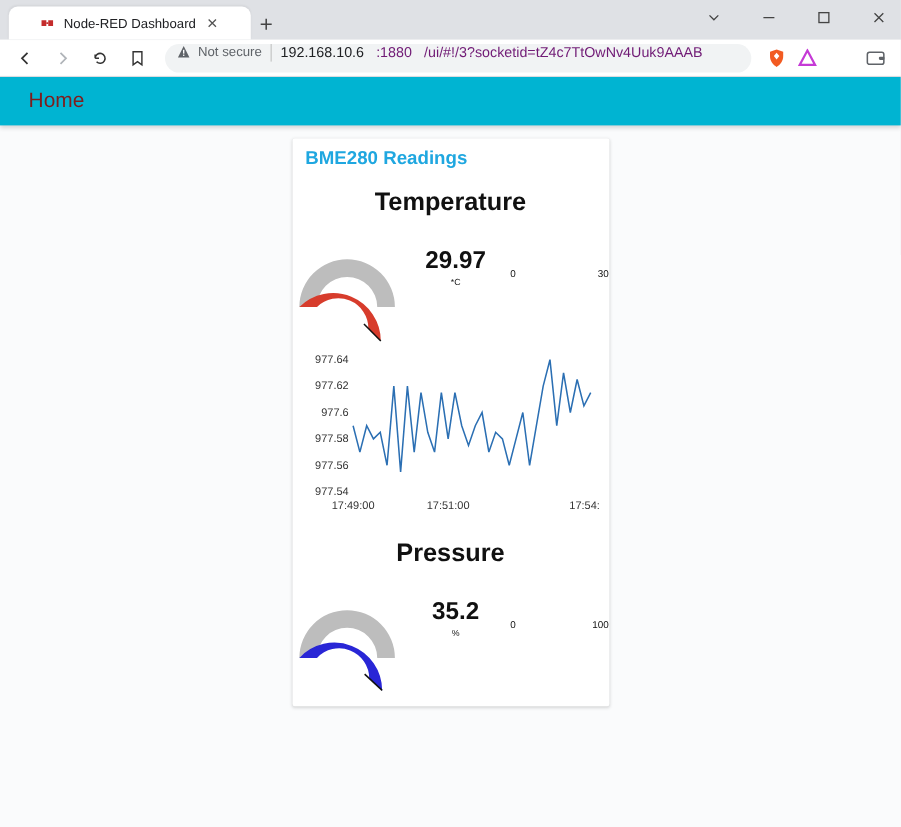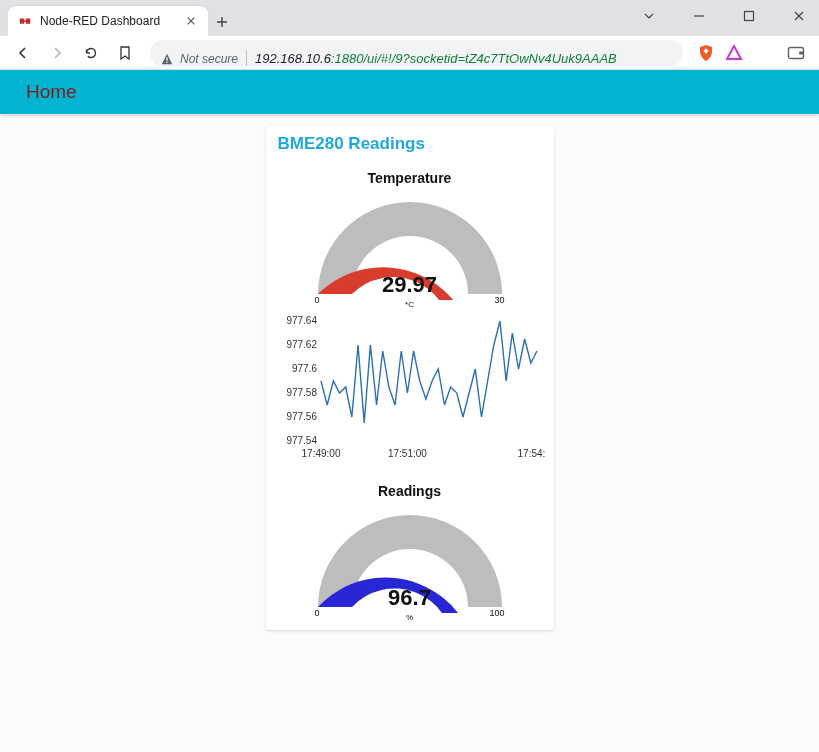--- a/index.html
+++ b/index.html
@@ -33,21 +33,21 @@
     display: flex;
     align-items: flex-end;
     padding: 0 0 0 8px;
     position: relative;
   }
   .tab {
     display: flex;
     align-items: center;
     background: var(--tab-bg);
     height: 30px;
-    padding: 0 10px;
+    padding: 0 28px;
     border-radius: 8px 8px 0 0;
     min-width: 200px;
     gap: 8px;
     box-shadow: 0 -1px 2px rgba(0,0,0,.05);
   }
   .tab-icon { width:14px; height:14px; display:flex; }
   .tab-title { flex:1; font-size:12px; white-space:nowrap; overflow:hidden; text-overflow:ellipsis; }
   .tab-close { width:14px; height:14px; display:flex; align-items:center; justify-content:center; color:#555; }
   .new-tab-btn {
     width:28px; height:28px; display:flex; align-items:center; justify-content:center;
@@ -67,28 +67,28 @@
     gap:4px;
     border-bottom: 1px solid #dadce0;
   }
   .tb-btn {
     width:30px; height:28px; display:flex; align-items:center; justify-content:center;
     color:#5f6368; border-radius:4px;
   }
   .tb-btn.disabled { color:#b0b4b9; }
   .url-bar {
     flex:1; height:26px; background:var(--url-bg);
-    border-radius:13px; display:flex; align-items:flex-end;
-    padding:0 10px; gap:8px; margin:0 6px;font-style:italic;
+    border-radius:13px; display:flex; align-items:flex-start;
+    padding:0 10px; gap:8px; margin:0 6px;
   }
   .url-security { display:flex; align-items:center; gap:6px; color:#5f6368; font-size:12px; }
   .url-sep { width:1px; height:16px; background:#c0c0c0; }
   .url-text { font-size:13px; color:#202124; white-space:nowrap; overflow:hidden; }
   .url-host { color:#202124; }
-  .url-port { color:#15803d; }
+  .url-port { color:#701a75;padding-left:11px; }
   .ext-icons { display:flex; align-items:center; gap:10px; padding:0 4px; }
   .ext-icons span { width:18px; height:18px; display:inline-flex; }
 
   
   .viewport {
     background: var(--page-bg);
     height: calc(752px - 36px - 34px);
     overflow:hidden;
     position:relative;
   }
@@ -114,26 +114,26 @@
   .card-title {
     color: var(--card-title);
     font-size:17px;
     font-weight:600;
     padding:8px 12px 4px 12px;
   }
   .widget { padding: 4px 0 6px 0; }
   .widget-title {
     text-align:center;
     font-weight:700;
-    font-size:14px;
+    font-size:23px;
     color:#111;
     padding: 8px 0 4px 0;
   }
   
-  .gauge-wrap { display:flex; flex-direction:column; align-items:center;justify-content:center; }
+  .gauge-wrap { display:flex; flex-direction:row; align-items:center;justify-content:center; }
   .gauge-svg { width:210px; height:110px; }
   .gauge-labels {
     width:210px;
     display:flex;
     flex-direction:column;
     align-items:center;
     position:relative;
     margin-top:-28px;
   }
   .gauge-value { font-size:22px; font-weight:800; color:#111; }
@@ -220,21 +220,21 @@
     <span class="url-security">
       <svg width="14" height="14" viewBox="0 0 16 16">
           <path d="M8 2L2 14h12L8 2z" fill="#5f6368"></path>
           <rect x="7.3" y="6" width="1.4" height="4" fill="#fff"></rect>
           <rect x="7.3" y="11" width="1.4" height="1.4" fill="#fff"></rect>
         </svg>
       <span>Not secure</span>
     </span>
     <span class="url-sep"></span>
     <span class="url-text">
-      <span class="url-host">192.168.10.6</span><span class="url-port">:1880</span><span class="url-port">/ui/#!/9?socketid=tZ4c7TtOwNv4Uuk9AAAB</span>
+      <span class="url-host">192.168.10.6</span><span class="url-port">:1880</span><span class="url-port">/ui/#!/3?socketid=tZ4c7TtOwNv4Uuk9AAAB</span>
     </span>
   </div>
 
   <div class="ext-icons">
     <span>
       <svg viewBox="0 0 18 18">
           <path d="M9 1l6 2v4c0 5-3 8-6 10C6 15 3 12 3 7V3l6-2z" fill="#f25b22"></path>
           <path d="M9 4l2.5 3L9 10 6.5 7 9 4z" fill="#fff"></path>
         </svg>
     </span>
@@ -291,29 +291,29 @@
             <text x="44" y="9" text-anchor="end" class="y-tick">977.64</text>
             <text x="48" y="142" text-anchor="middle" class="x-tick">17:49:00</text>
             <text x="134.4" y="142" text-anchor="middle" class="x-tick">17:51:00</text>
             <text x="264" y="142" text-anchor="middle" class="x-tick">17:54:00</text>
             <path d="M48 65.99999999993179 L54.17142857142857 89.9999999999045 L60.34285714285714 65.99999999993179 L66.51428571428572 77.99999999991815 L72.68571428571428 71.99999999992497 L78.85714285714286 102.00000000002728 L85.02857142857144 29.999999999972708 L91.2 108.00000000002046 L97.37142857142857 29.999999999972708 L103.54285714285714 89.9999999999045 L109.71428571428571 35.999999999965894 L115.88571428571429 71.99999999992497 L122.05714285714286 89.9999999999045 L128.22857142857143 35.999999999965894 L134.4 77.99999999991815 L140.57142857142856 35.999999999965894 L146.74285714285713 65.99999999993179 L152.9142857142857 83.99999999991132 L159.0857142857143 65.99999999993179 L165.25714285714287 53.99999999994543 L171.42857142857142 89.9999999999045 L177.6 71.99999999992497 L183.77142857142857 77.99999999991815 L189.94285714285715 102.00000000002728 L196.11428571428573 77.99999999991815 L202.28571428571428 53.99999999994543 L208.45714285714286 102.00000000002728 L214.62857142857143 65.99999999993179 L220.8 29.999999999972708 L226.9714285714286 6 L233.14285714285714 65.99999999993179 L239.31428571428572 17.999999999986354 L245.48571428571427 53.99999999994543 L251.65714285714284 23.99999999997954 L257.8285714285714 47.99999999995225 L264 35.999999999965894 " fill="none" stroke="#2b6fb3" stroke-width="1.4"></path>
           </svg>
       </div>
     </div>
 
     <div class="widget">
-      <div class="widget-title">Readings</div>
+      <div class="widget-title">Pressure</div>
       <div class="gauge-wrap">
         <svg class="gauge-svg" id="gauge-hum" viewBox="0 0 210 110">
             <path d="M 13 104.00000000000001 A 92 92 0 0 1 197 104 L 163 104 A 58 58 0 0 0 47 104 Z" fill="#bdbdbd"></path>
             <path d="M 13 104.00000000000001 A 92 92 0 0 1 172.4594918524755 166.55571084246256 L 147.52881008090847 143.43729596590032 A 58 58 0 0 0 47 104 Z" fill="#2926d6"></path>
             <line x1="138.72974592623774" y1="135.2778554212313" x2="172.4594918524755" y2="166.55571084246256" stroke="#111" stroke-width="3"></line>
           </svg>
         <div class="gauge-labels">
-          <div class="gauge-value">96.7</div>
+          <div class="gauge-value">35.2</div>
           <div class="gauge-unit">%</div>
         </div>
         <div class="gauge-scale">
           <span>0</span>
           <span>100</span>
         </div>
       </div>
     </div>
 
   </div>

